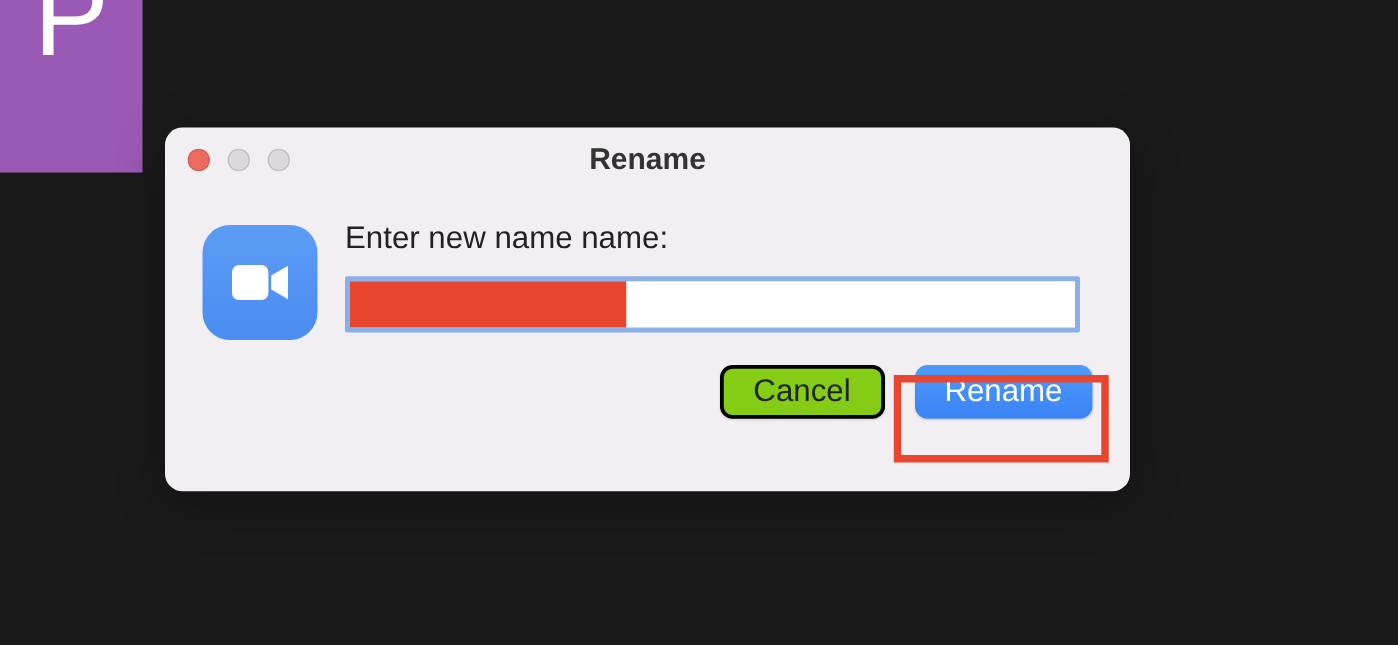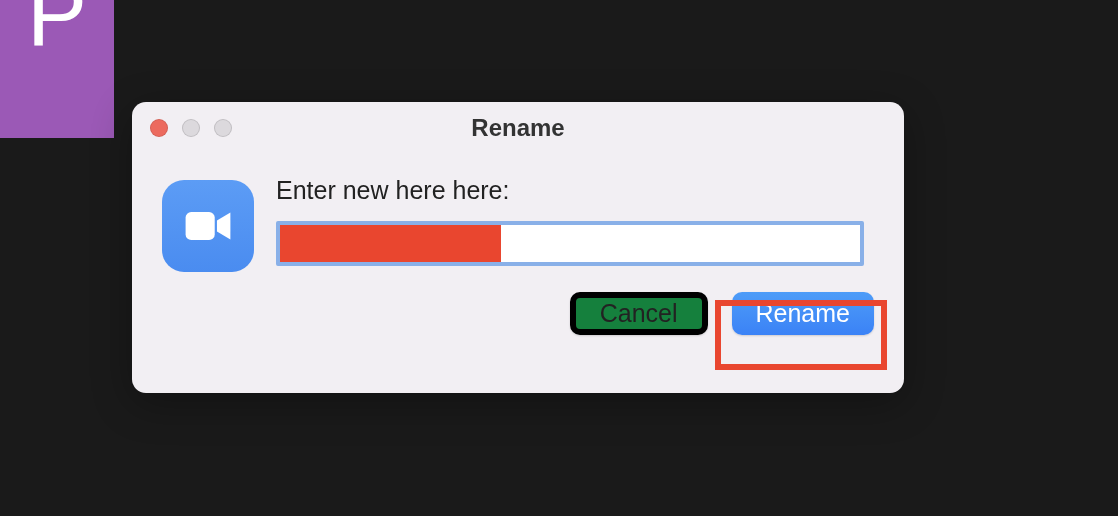--- a/index.html
+++ b/index.html
@@ -136,23 +136,23 @@
     .btn {
       height: 43px;
       border-radius: 10px;
       font-size: 25px;
       padding: 0 24px;
       border: none;
       cursor: pointer;
       box-shadow: 0 1px 2px rgba(0,0,0,0.15);
     }
     .btn-cancel {
-      background: #15803d;
+      background: #84cc16;
       color: #222;
-      border: 6px solid #000000;
+      border: 3px solid #000000;
     }
     .btn-primary {
       background: linear-gradient(180deg, #4d9cf8 0%, #3b82f6 100%);
       color: white;
     }
     .highlight-box {
       position: absolute;
       border: 6px solid #e9462f;
       pointer-events: none;
       top: 198px;
@@ -179,21 +179,21 @@
   </div>
 
   <div class="content">
     <div class="app-icon">
       <svg viewBox="0 0 100 100">
         <rect x="10" y="25" width="52" height="50" rx="10" fill="white"></rect>
         <path d="M 66 40 L 90 26 L 90 74 L 66 60 Z" fill="white"></path>
       </svg>
     </div>
     <div class="form-area">
-      <div class="prompt-label">Enter new here here:</div>
+      <div class="prompt-label">Enter new name name:</div>
       <div class="input-wrap">
         <div class="input-redaction"></div>
       </div>
     </div>
   </div>
 
   <div class="buttons">
     <button class="btn btn-cancel">Cancel</button>
     <button class="btn btn-primary">Rename</button>
   </div>

